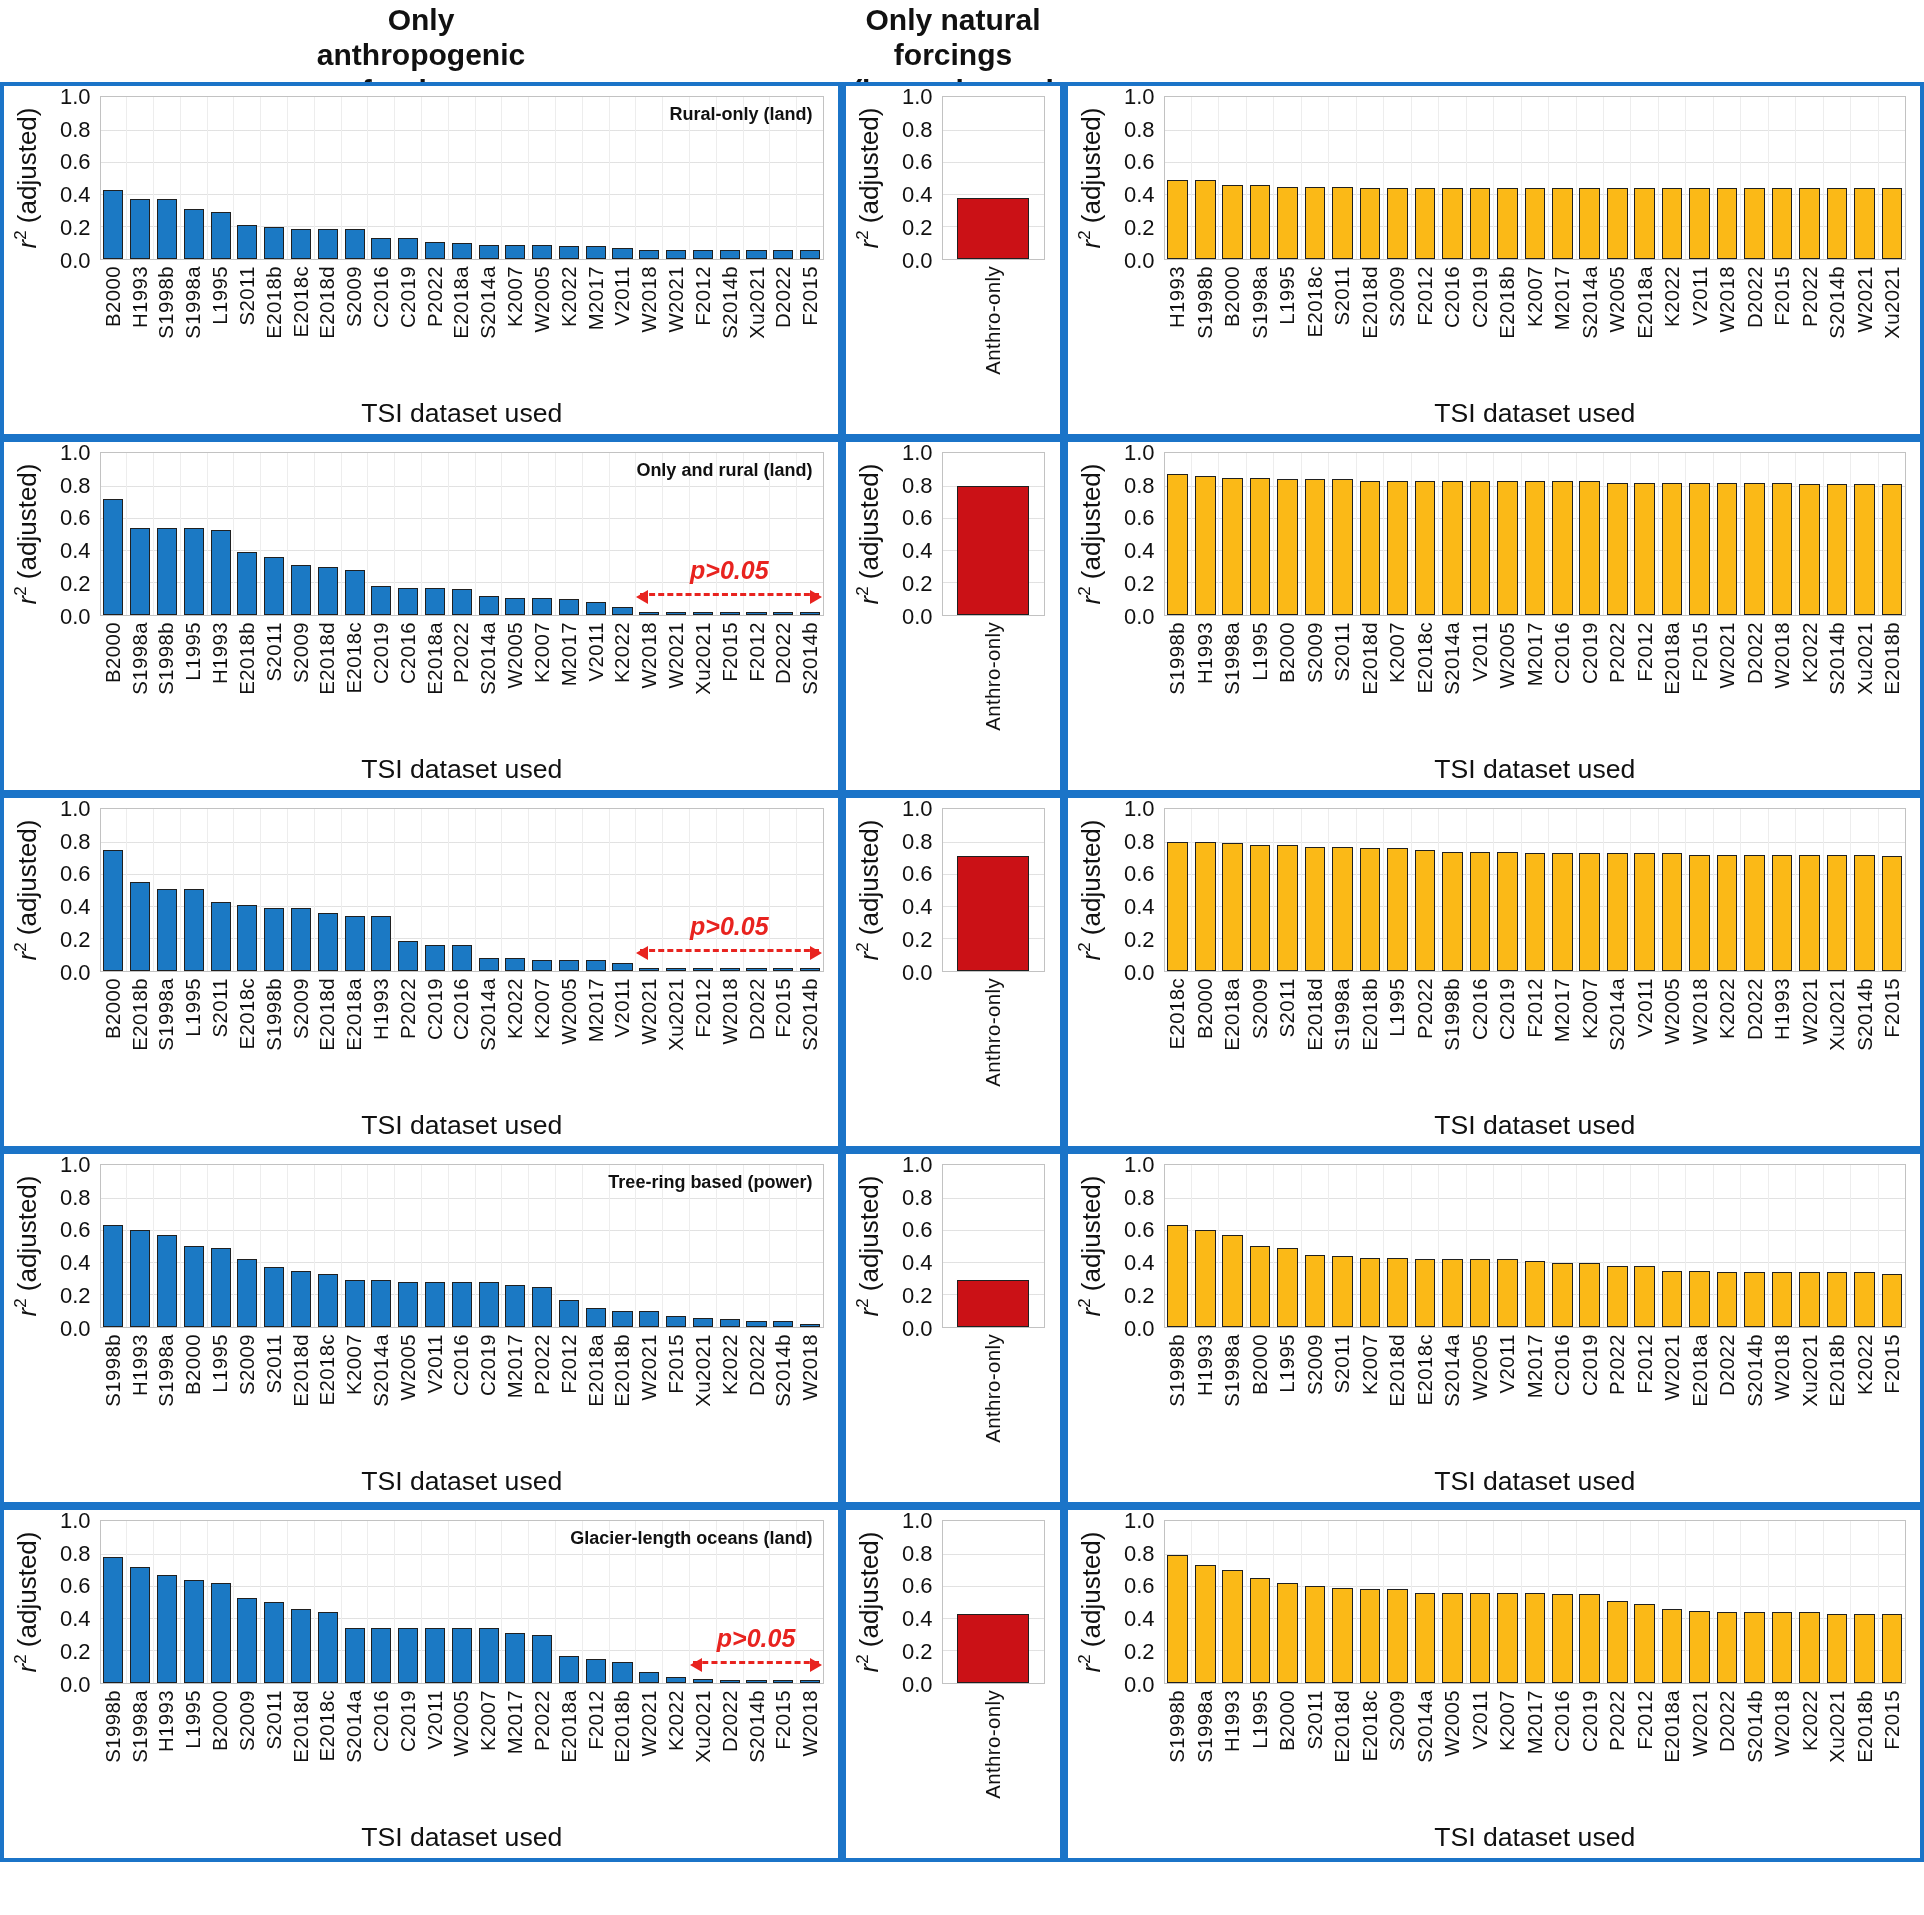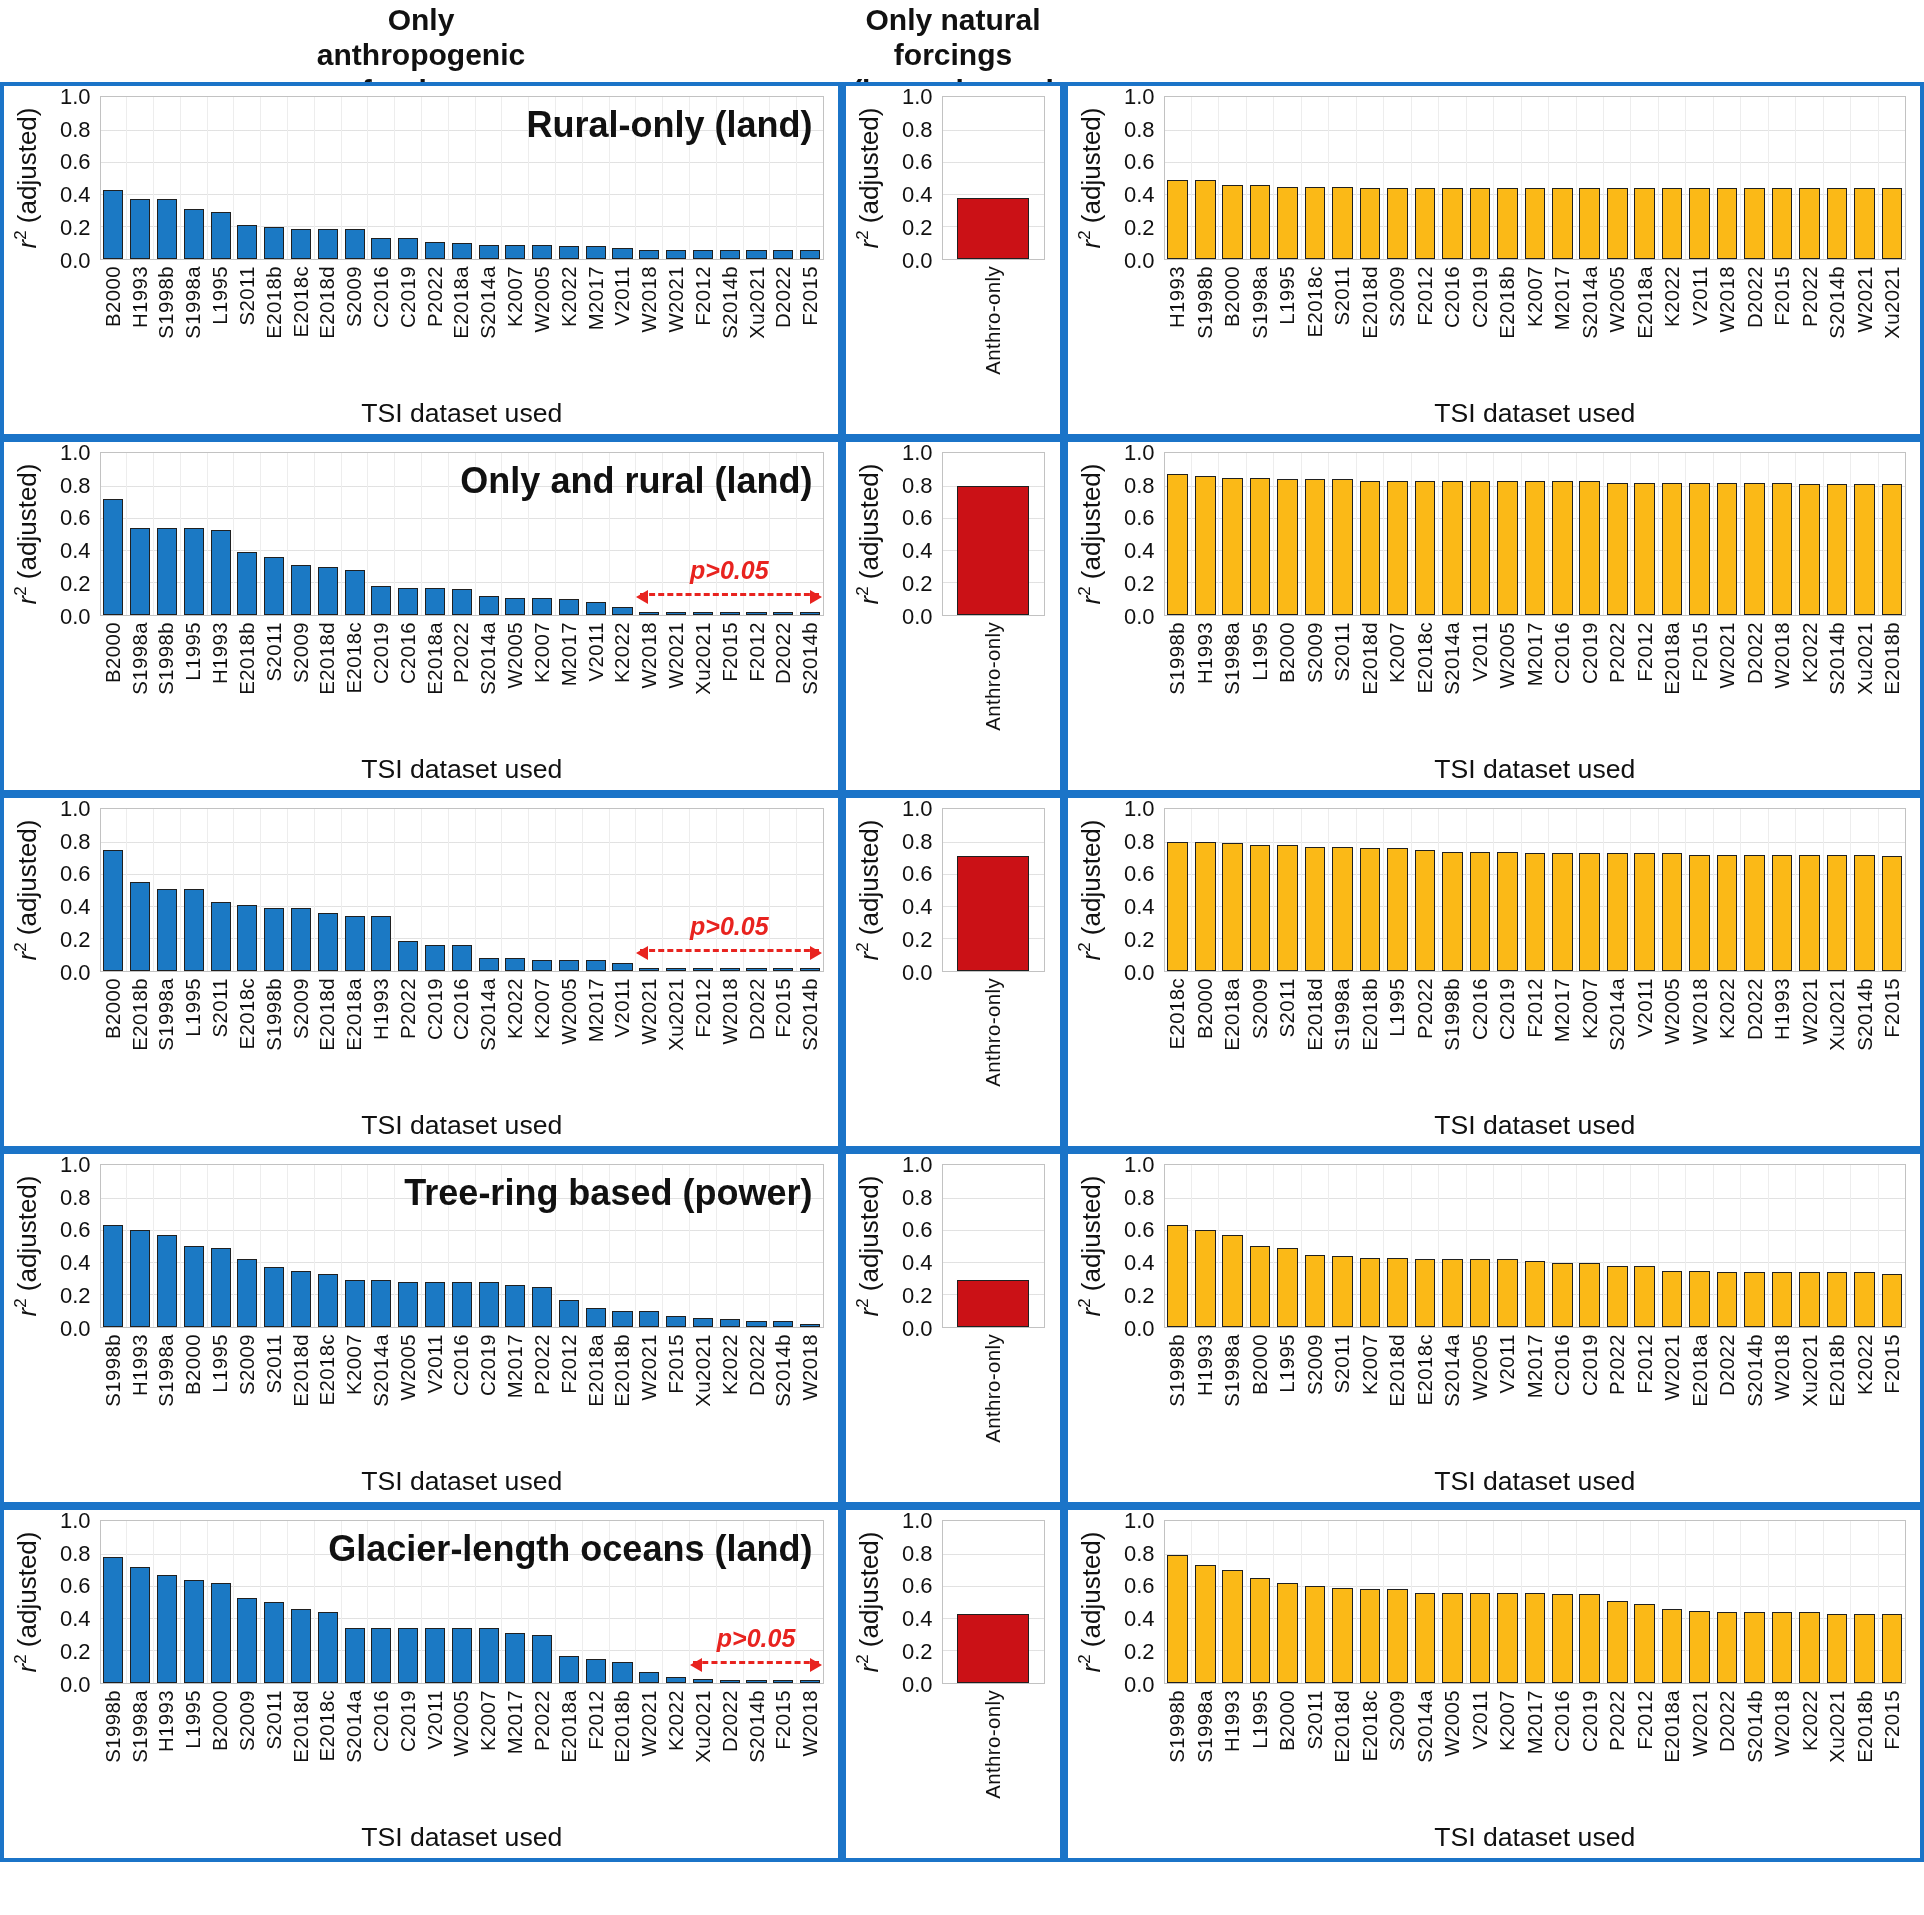--- a/index.html
+++ b/index.html
@@ -26,21 +26,21 @@
   .plot { position:relative; height:164px; flex:1; border:1.3px solid #c2c2c2; background-color:#fff;
           background-image:linear-gradient(#dedede,#dedede),linear-gradient(#dedede,#dedede),linear-gradient(#dedede,#dedede),linear-gradient(#dedede,#dedede);
           background-size:100% 0.9px; background-position:0 20%,0 40%,0 60%,0 80%; background-repeat:no-repeat; }
   .plot.middle { flex:none; width:103px; }
   .bars { position:absolute; left:0; right:0; top:0; bottom:0; display:flex; align-items:flex-end; }
   .slot { flex:1; height:100%; display:flex; justify-content:center; align-items:flex-end; border-right:0.9px solid #ededed; }
   .slot:last-child { border-right:none; }
   .bar { width:78%; min-height:3.5px; border:1.8px solid #202020; }
   .plot.middle .bar { width:72%; }
 
-  .panel-title { position:absolute; top:7px; right:10.6px; font-weight:bold; font-size:36px; }
+  .panel-title { position:absolute; top:7px; right:10.6px; font-weight:bold; font-size:18px; }
 
   .p-ann { position:absolute; height:50px; }
   .p-line { position:absolute; left:0; right:0; bottom:0; height:0; border-top:3.5px dashed #e8231f; }
   .p-line::before { content:""; position:absolute; left:-3.5px; top:-6.2px; width:0; height:0;
                     border-top:7px solid transparent; border-bottom:7px solid transparent; border-right:12.4px solid #e8231f; }
   .p-line::after  { content:""; position:absolute; right:-3.5px; top:-6.2px; width:0; height:0;
                     border-top:7px solid transparent; border-bottom:7px solid transparent; border-left:12.4px solid #e8231f; }
   .p-text { position:absolute; left:50%; bottom:10.6px; transform:translateX(-50%); color:#e8231f; font-style:italic; font-weight:bold; font-size:25px; white-space:nowrap; }
 
   .xlabels-row { display:flex; margin-top:5.3px; flex:1; min-height:0; }

